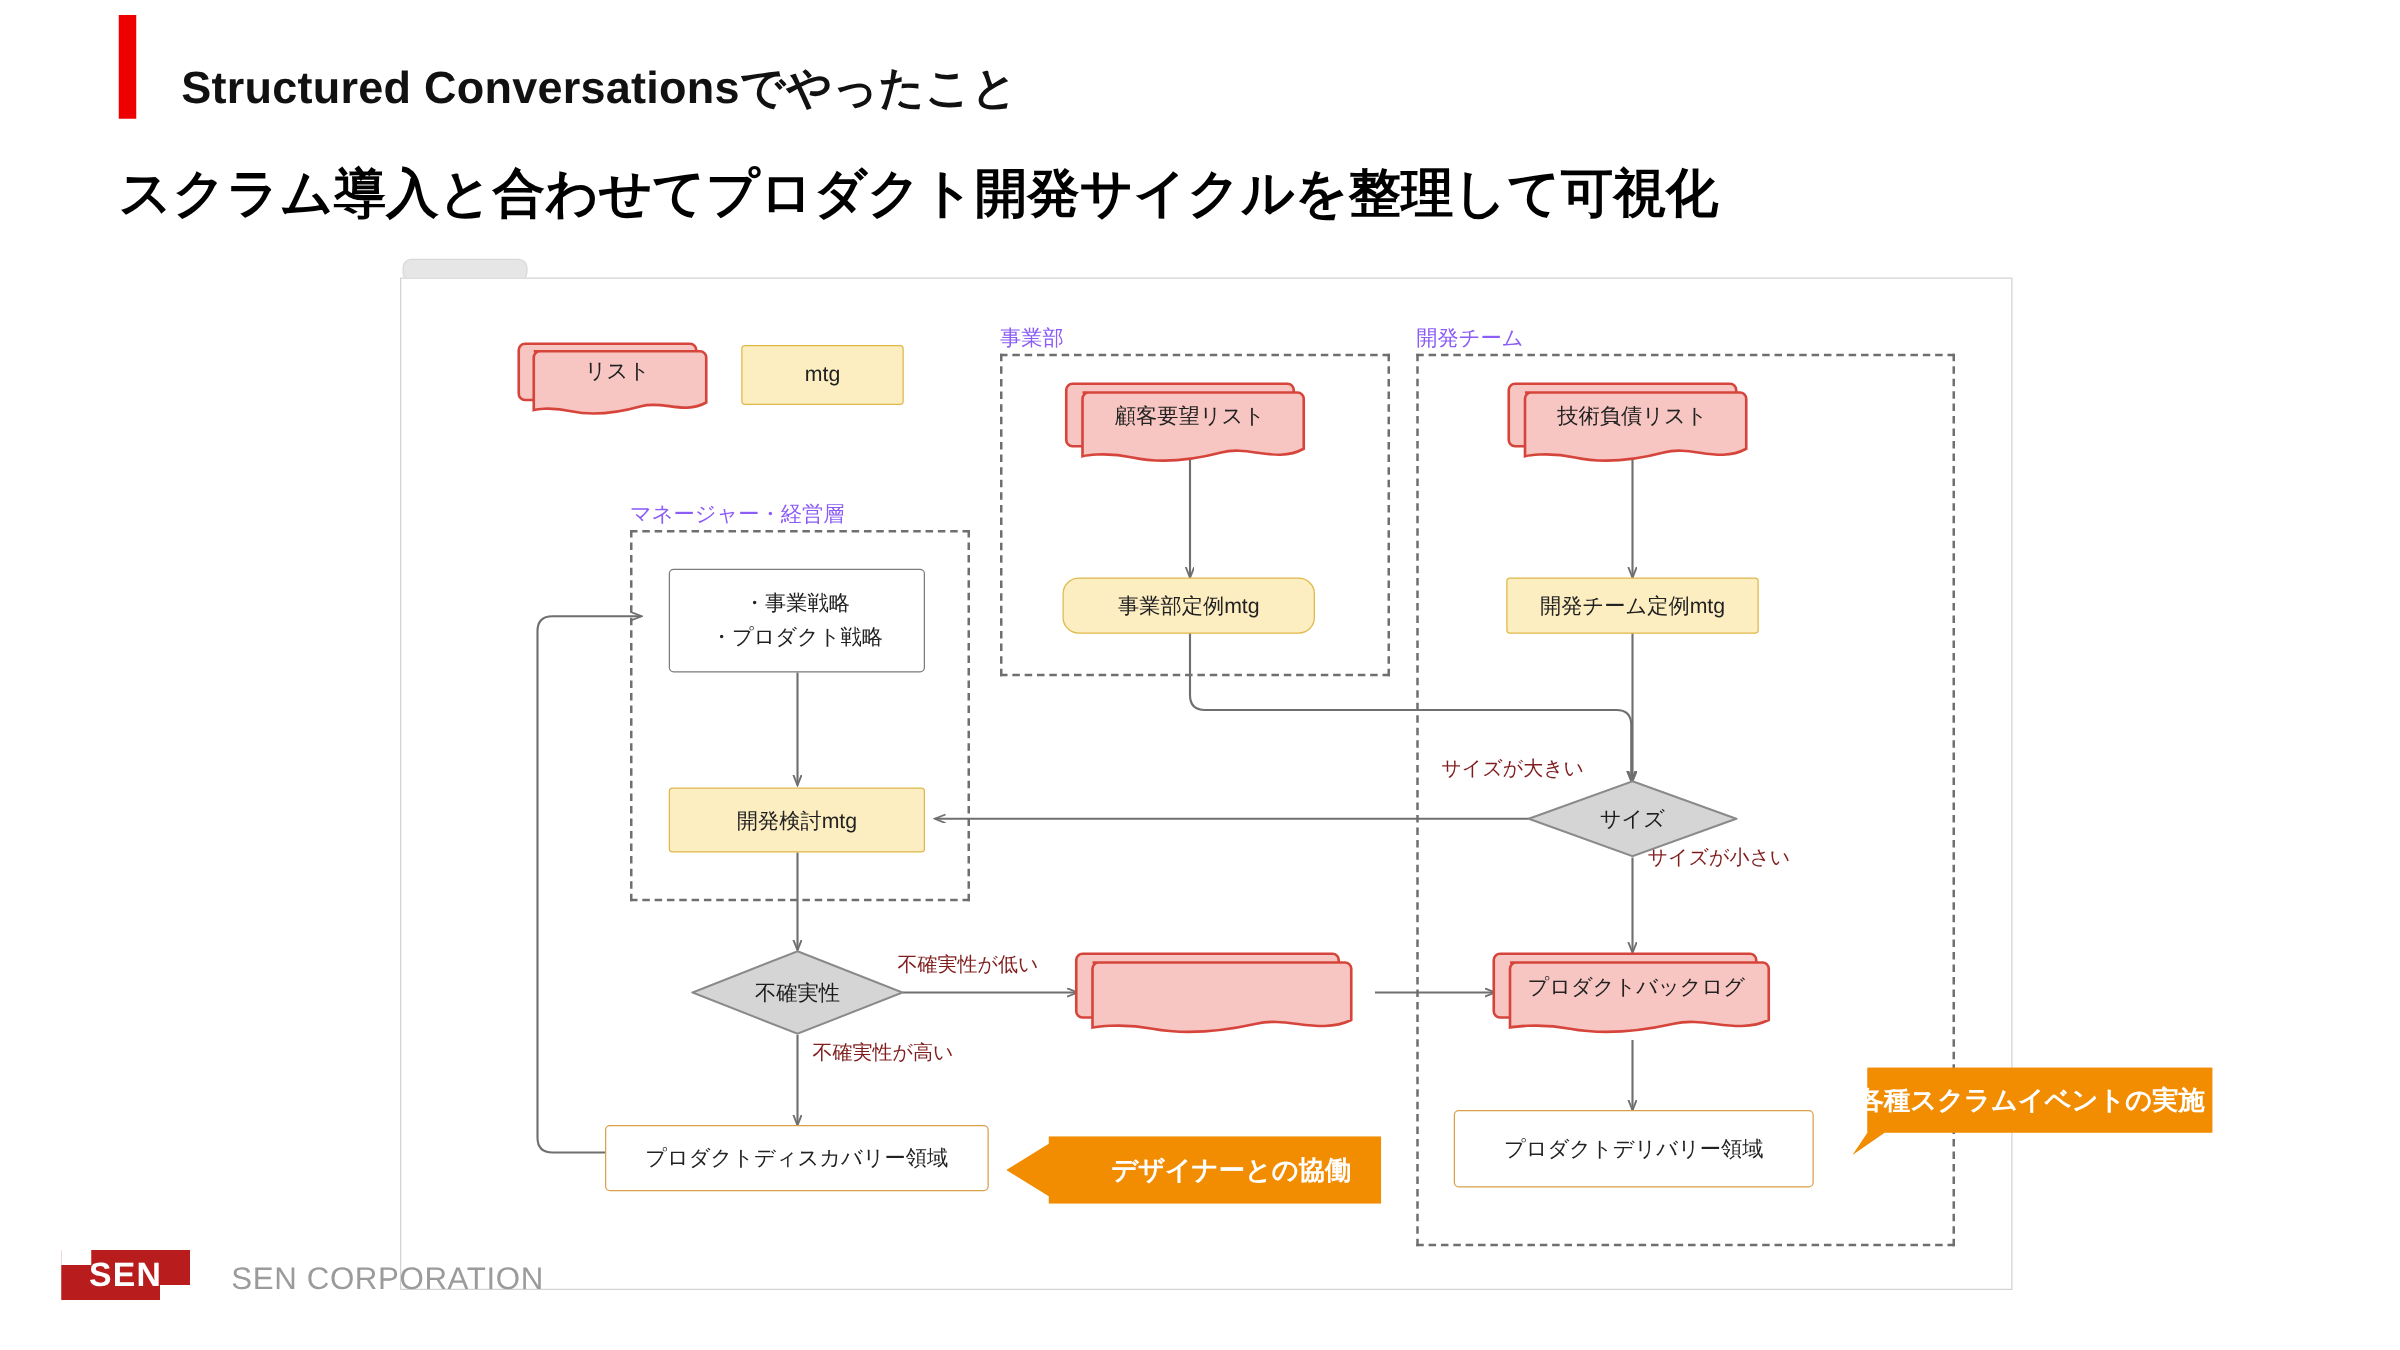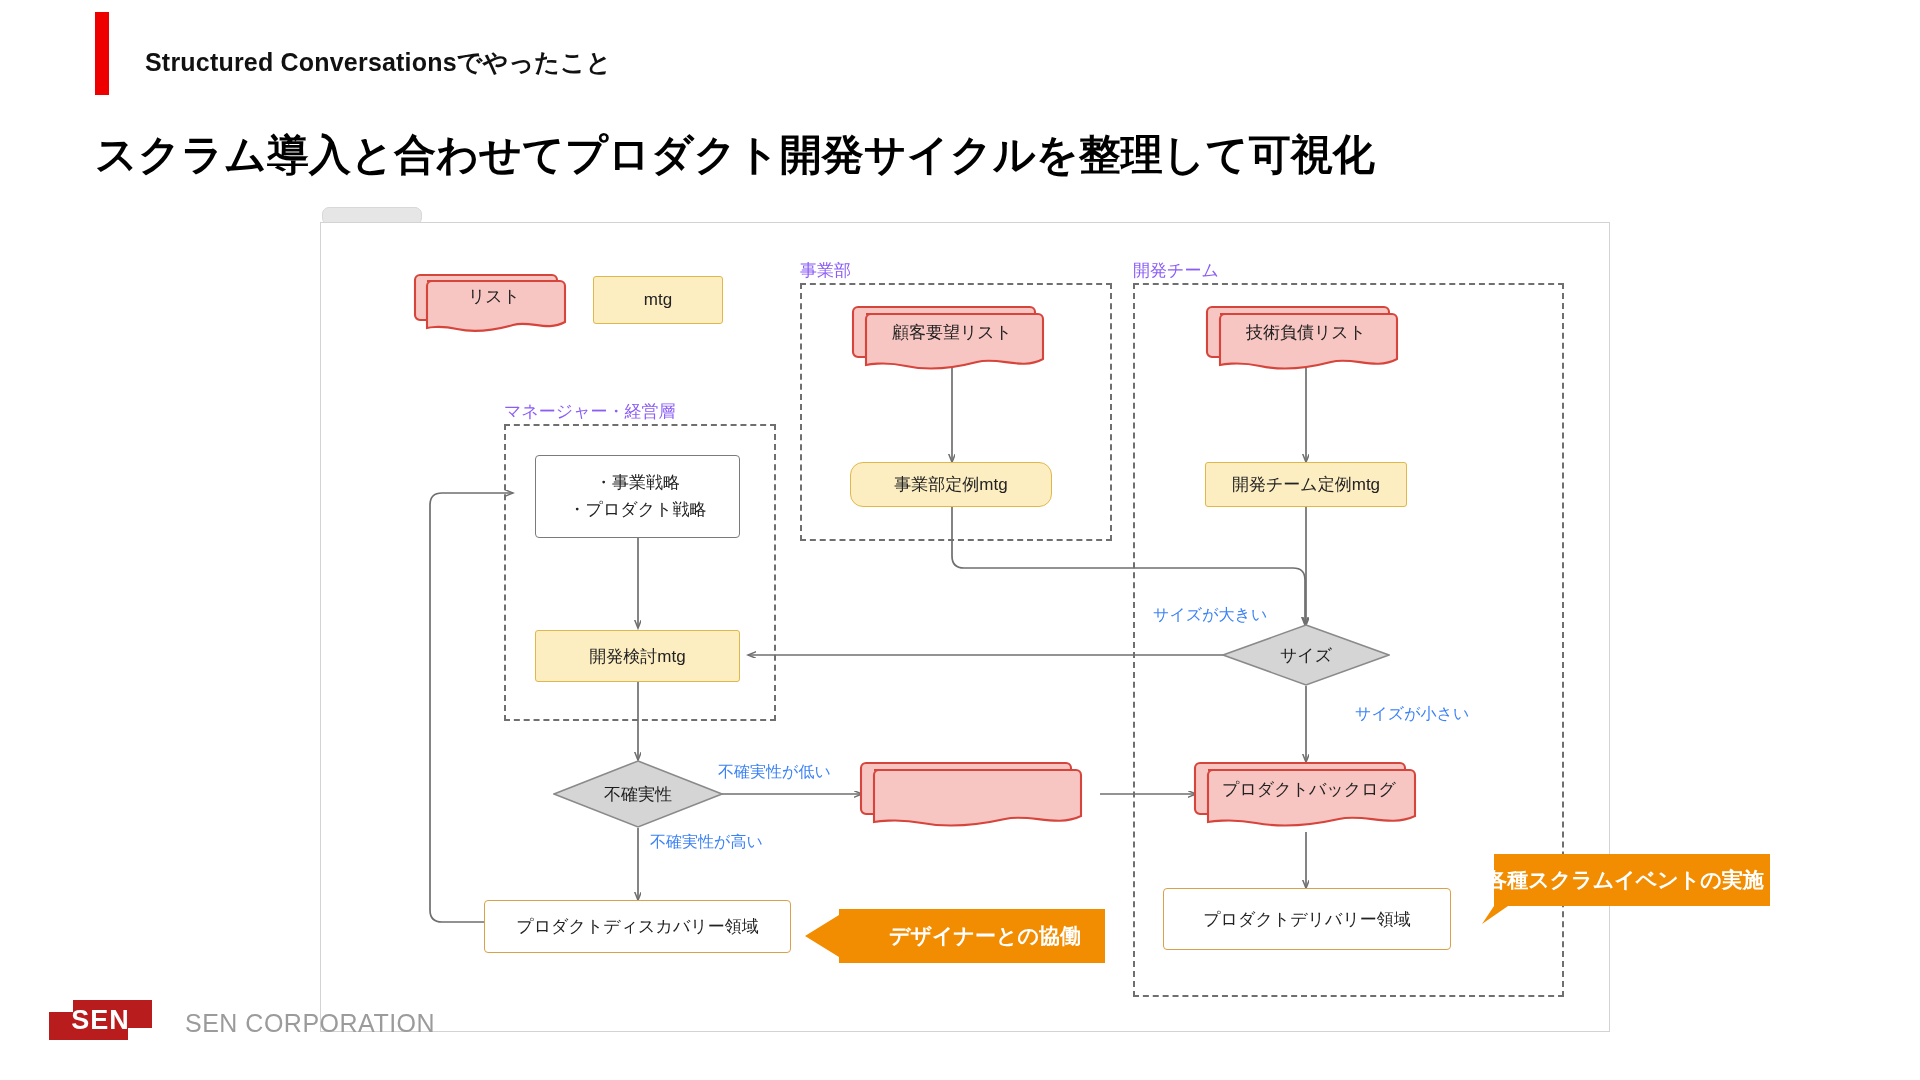--- a/index.html
+++ b/index.html
@@ -3,39 +3,39 @@
 <meta charset="utf-8">
 <style>
   html,body{margin:0;padding:0;}
   body{
     width:1920px;height:1080px;background:#ffffff;
     font-family:"Liberation Sans","DejaVu Sans",sans-serif;
     overflow:hidden;position:relative;
   }
   
   #accent-bar{position:absolute;left:95px;top:12px;width:14px;height:83px;background:#ee0000;}
-  #eyebrow{position:absolute;left:145px;top:46px;font-size:25px;font-weight:bold;color:#111;letter-spacing:.2px;white-space:nowrap;}
+  #eyebrow{position:absolute;left:145px;top:46px;font-size:36px;font-weight:bold;color:#111;letter-spacing:.2px;white-space:nowrap;}
   #headline{position:absolute;left:95px;top:127px;font-size:42px;font-weight:bold;color:#000;white-space:nowrap;}
 
   
   #frame{position:absolute;left:320px;top:222px;width:1290px;height:810px;border:1px solid #d3d3d3;background:#fff;box-sizing:border-box;}
   #frame-tab{position:absolute;left:322px;top:207px;width:100px;height:18px;background:#e6e6e6;border:1px solid #d8d8d8;border-radius:7px;box-sizing:border-box;}
 
   
   .canvas{position:absolute;left:0;top:0;width:1920px;height:1080px;pointer-events:none;}
   .node{position:absolute;box-sizing:border-box;display:flex;align-items:center;justify-content:center;text-align:center;color:#222;}
 
   .mtg{background:#fdeec2;border:1.6px solid #e0b84a;border-radius:3px;font-size:17px;}
   .plain{background:#fff;border:1.6px solid #7b7b7b;border-radius:4px;font-size:17px;line-height:1.55;}
   .area{background:#fff;border:1.6px solid #d9a14a;border-radius:4px;font-size:17px;}
 
   .grp{position:absolute;box-sizing:border-box;border:2px dashed #6f6f6f;}
   .grp-label{position:absolute;font-size:17px;color:#8b5cf6;white-space:nowrap;}
 
-  .edge-label{position:absolute;font-size:16px;color:#3b82f6;white-space:nowrap;}
+  .edge-label{position:absolute;font-size:16px;color:#7f1d1d;white-space:nowrap;}
 
   .listwrap{position:absolute;}
   .listwrap svg{display:block;overflow:visible;}
   .listwrap .lbl{position:absolute;left:0;top:0;width:100%;display:flex;align-items:center;justify-content:center;font-size:17px;color:#222;}
 
   .diamondwrap{position:absolute;}
   .diamondwrap .dlbl{position:absolute;left:0;top:0;width:100%;height:100%;display:flex;align-items:center;justify-content:center;font-size:17px;color:#1c1c1c;}
 
   .callout{position:absolute;}
   .callout .ctext{position:absolute;left:0;top:0;width:100%;height:100%;display:flex;align-items:center;justify-content:center;color:#fff;font-size:21px;font-weight:bold;}
@@ -165,21 +165,21 @@
     <polygon points="85,1 169,34 85,67 1,34" fill="#d5d5d5" stroke="#8a8a8a" stroke-width="1.6"></polygon>
   </svg>
   <div class="dlbl">不確実性</div>
 </div>
 
 <div class="node area" style="left:484px;top:900px;width:307px;height:53px;">プロダクトディスカバリー領域</div>
 
 <div class="node area" style="left:1163px;top:888px;width:288px;height:62px;">プロダクトデリバリー領域</div>
 
 <div class="edge-label" style="left:1153px;top:605px;">サイズが大きい</div>
-<div class="edge-label" style="left:1318px;top:704px;margin-left:37px;">サイズが小さい</div>
+<div class="edge-label" style="left:1318px;top:676px;">サイズが小さい</div>
 <div class="edge-label" style="left:718px;top:762px;">不確実性が低い</div>
 <div class="edge-label" style="left:650px;top:832px;">不確実性が高い</div>
 
 <div class="callout" style="left:805px;top:909px;width:300px;height:54px;">
   <svg width="300" height="54" viewBox="0 0 300 54">
     <path d="M0,27 L34,6 L34,0 L300,0 L300,54 L34,54 L34,48 Z" fill="#f28c00"></path>
   </svg>
   <div class="ctext" style="padding-left:30px;">デザイナーとの協働</div>
 </div>
 

